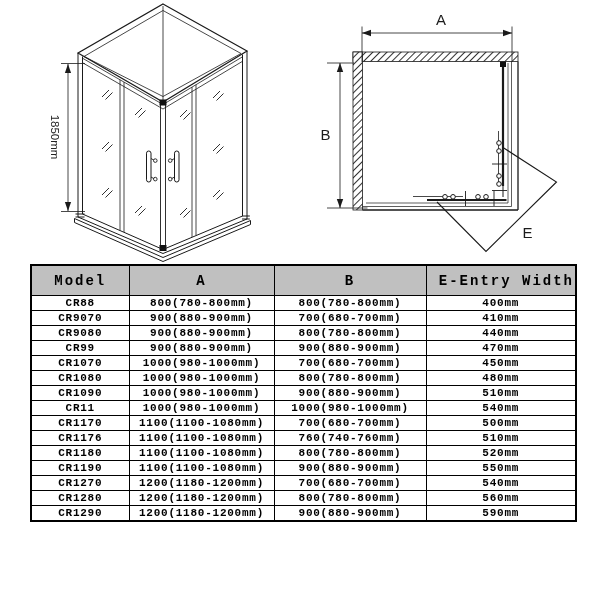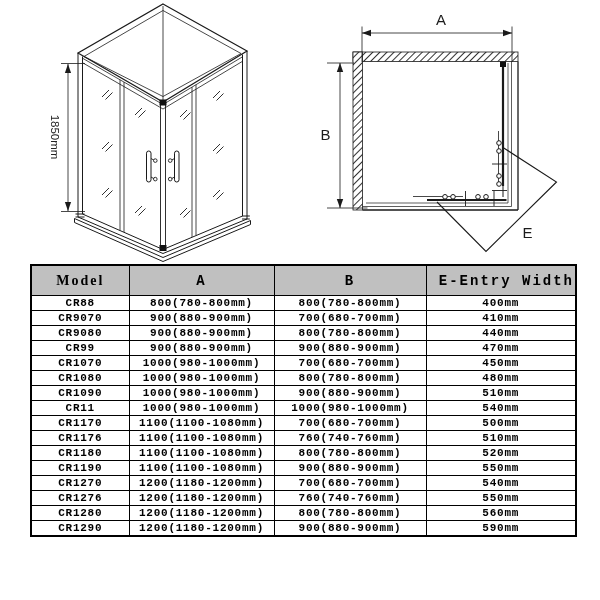--- a/index.html
+++ b/index.html
@@ -153,21 +153,21 @@
 
   <table class="spec">
     <colgroup>
       <col style="width:98px">
         <col style="width:145px">
         <col style="width:152px">
         <col style="width:150px">
     </colgroup>
     <thead>
       <tr id="spec-head-row">
-          <th style="background: rgb(192, 192, 192); font-family: Liberation Serif, serif;">Model</th>
+          <th style="background: rgb(192, 192, 192);">Model</th>
           <th style="background: rgb(192, 192, 192);">A</th>
           <th style="background: rgb(192, 192, 192);">B</th>
           <th style="background: rgb(192, 192, 192); text-align: right;">E-Entry Width</th>
         </tr>
     </thead>
     <tbody id="spec-body">
         <tr>
           <td>CR88</td>
           <td>800(780-800mm)</td>
           <td>800(780-800mm)</td>
@@ -239,26 +239,20 @@
           <td>900(880-900mm)</td>
           <td>550mm</td>
         </tr>
         <tr>
           <td>CR1270</td>
           <td>1200(1180-1200mm)</td>
           <td>700(680-700mm)</td>
           <td>540mm</td>
         </tr>
         <tr>
-          <td>CR1276</td>
-          <td>1200(1180-1200mm)</td>
-          <td>760(740-760mm)</td>
-          <td>550mm</td>
-        </tr>
-        <tr>
           <td>CR1280</td>
           <td>1200(1180-1200mm)</td>
           <td>800(780-800mm)</td>
           <td>560mm</td>
         </tr>
         <tr>
           <td>CR1290</td>
           <td>1200(1180-1200mm)</td>
           <td>900(880-900mm)</td>
           <td>590mm</td>

